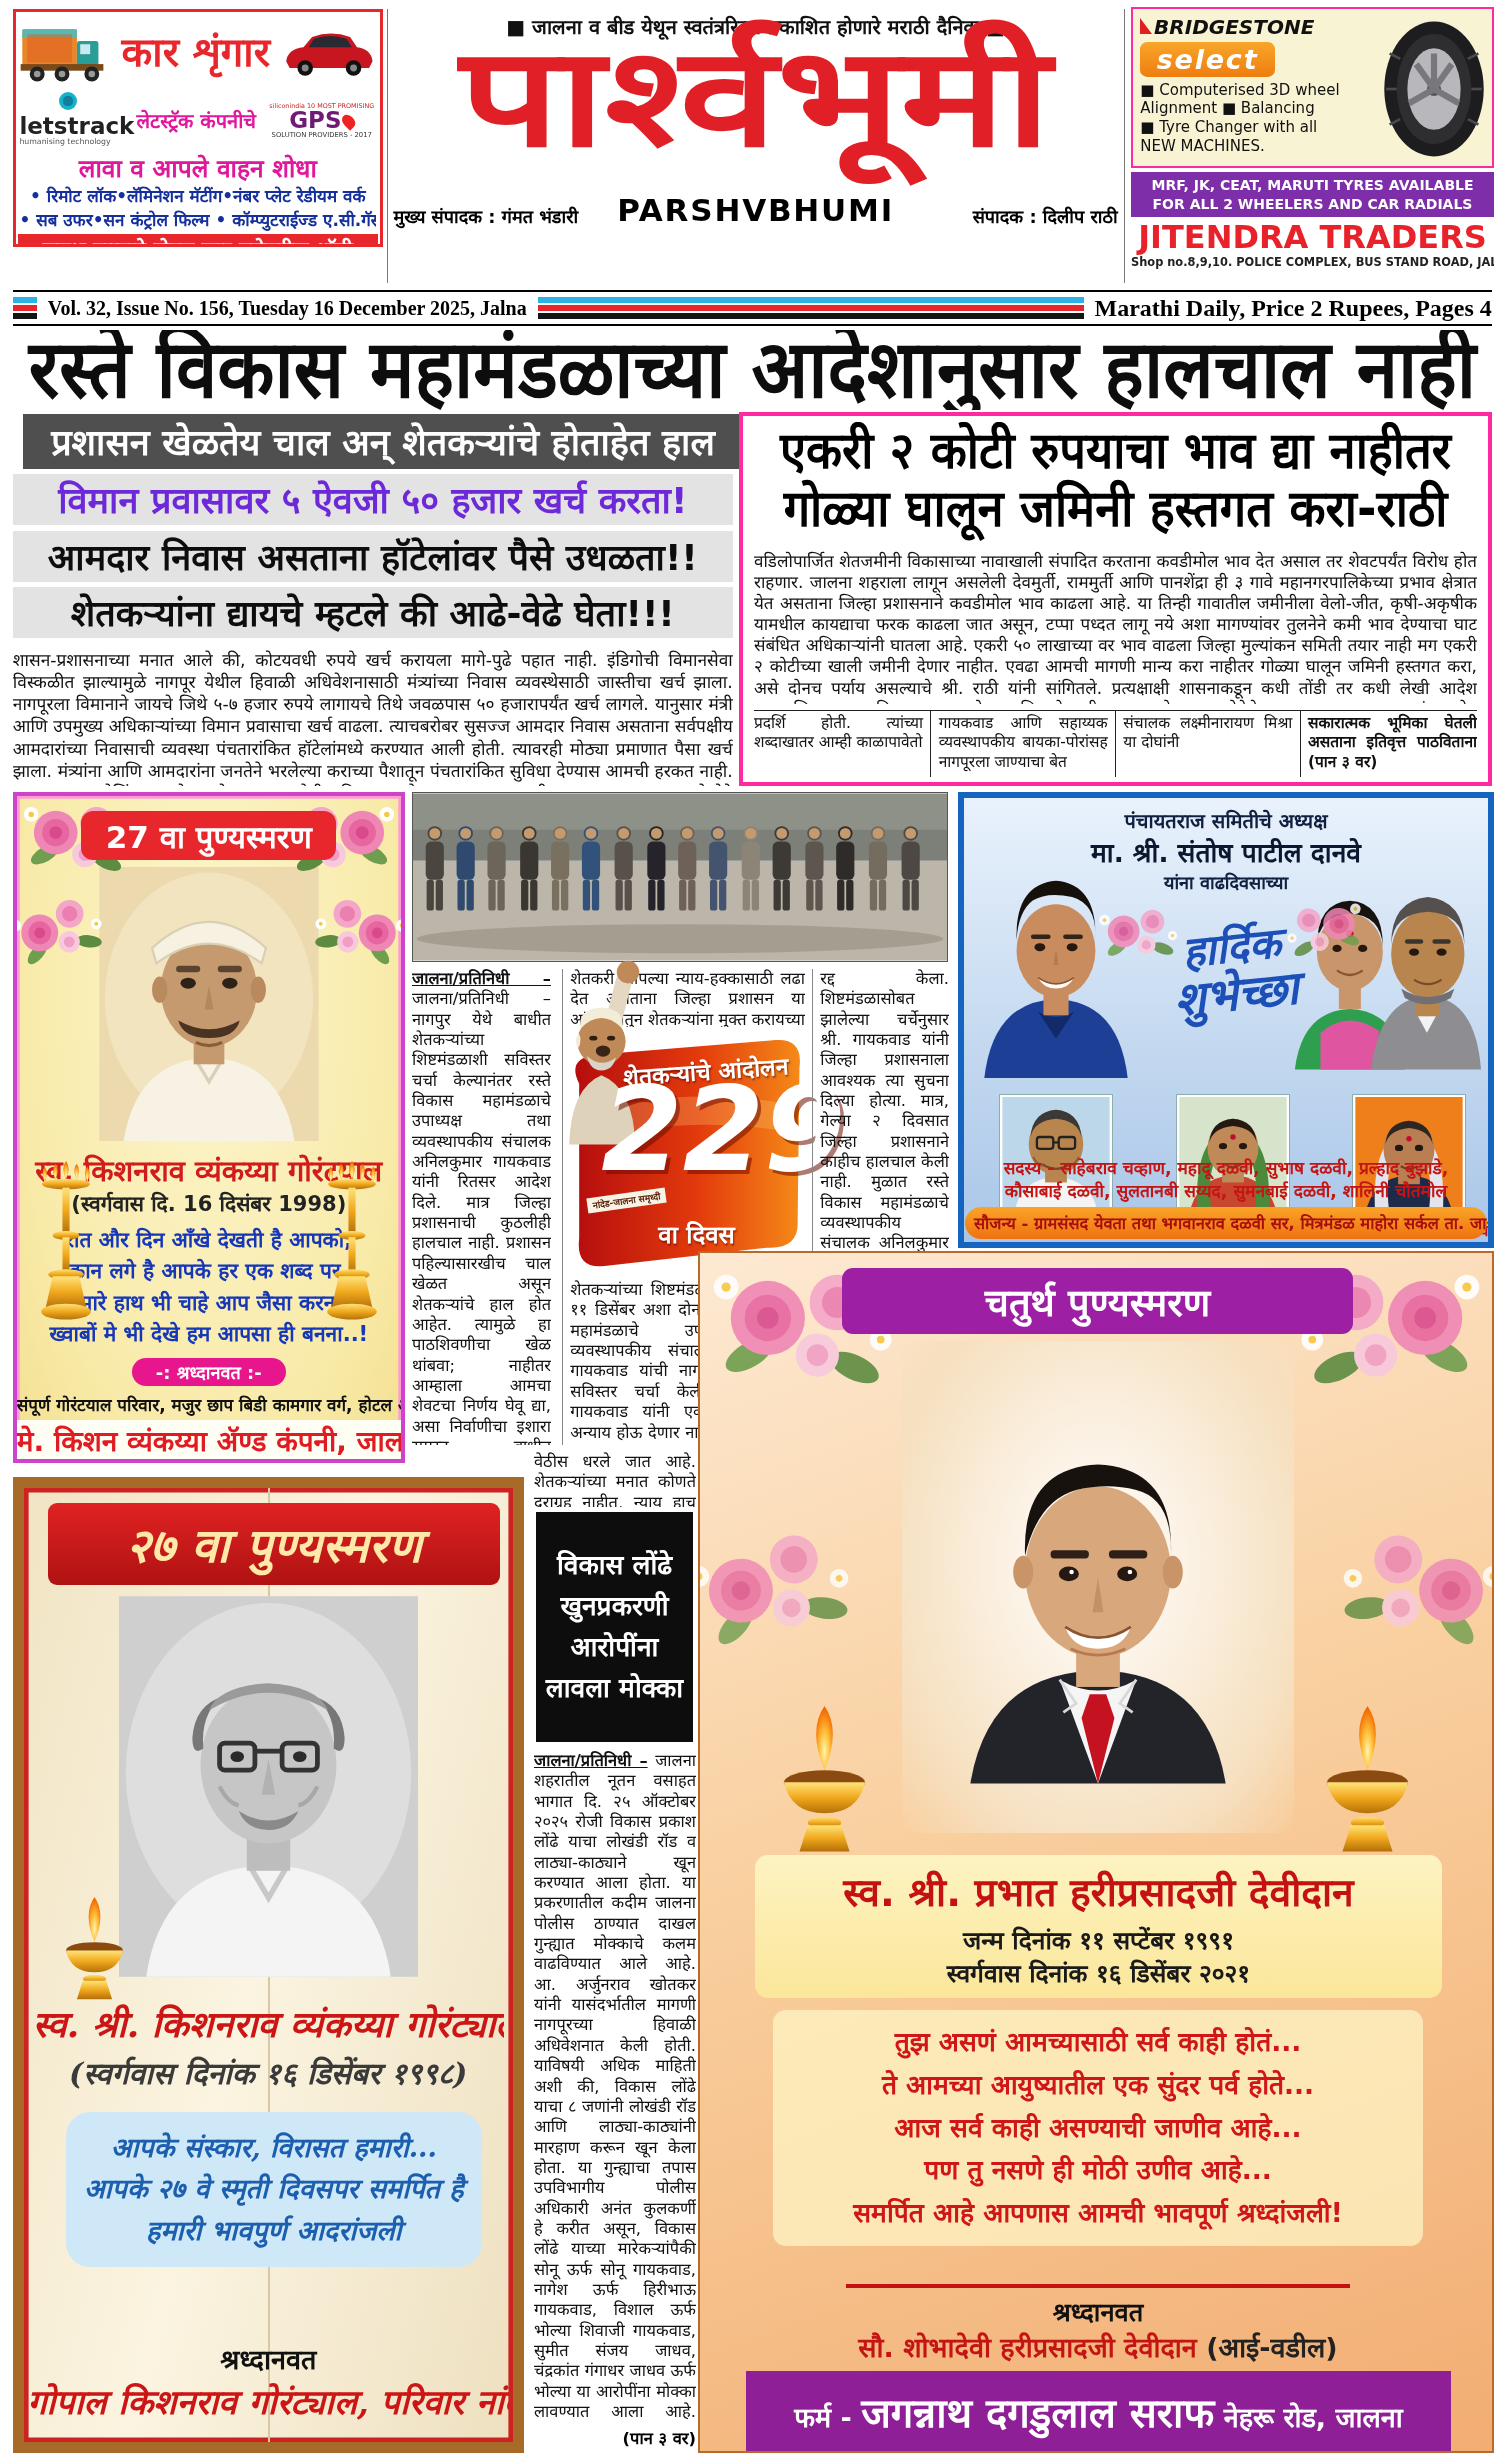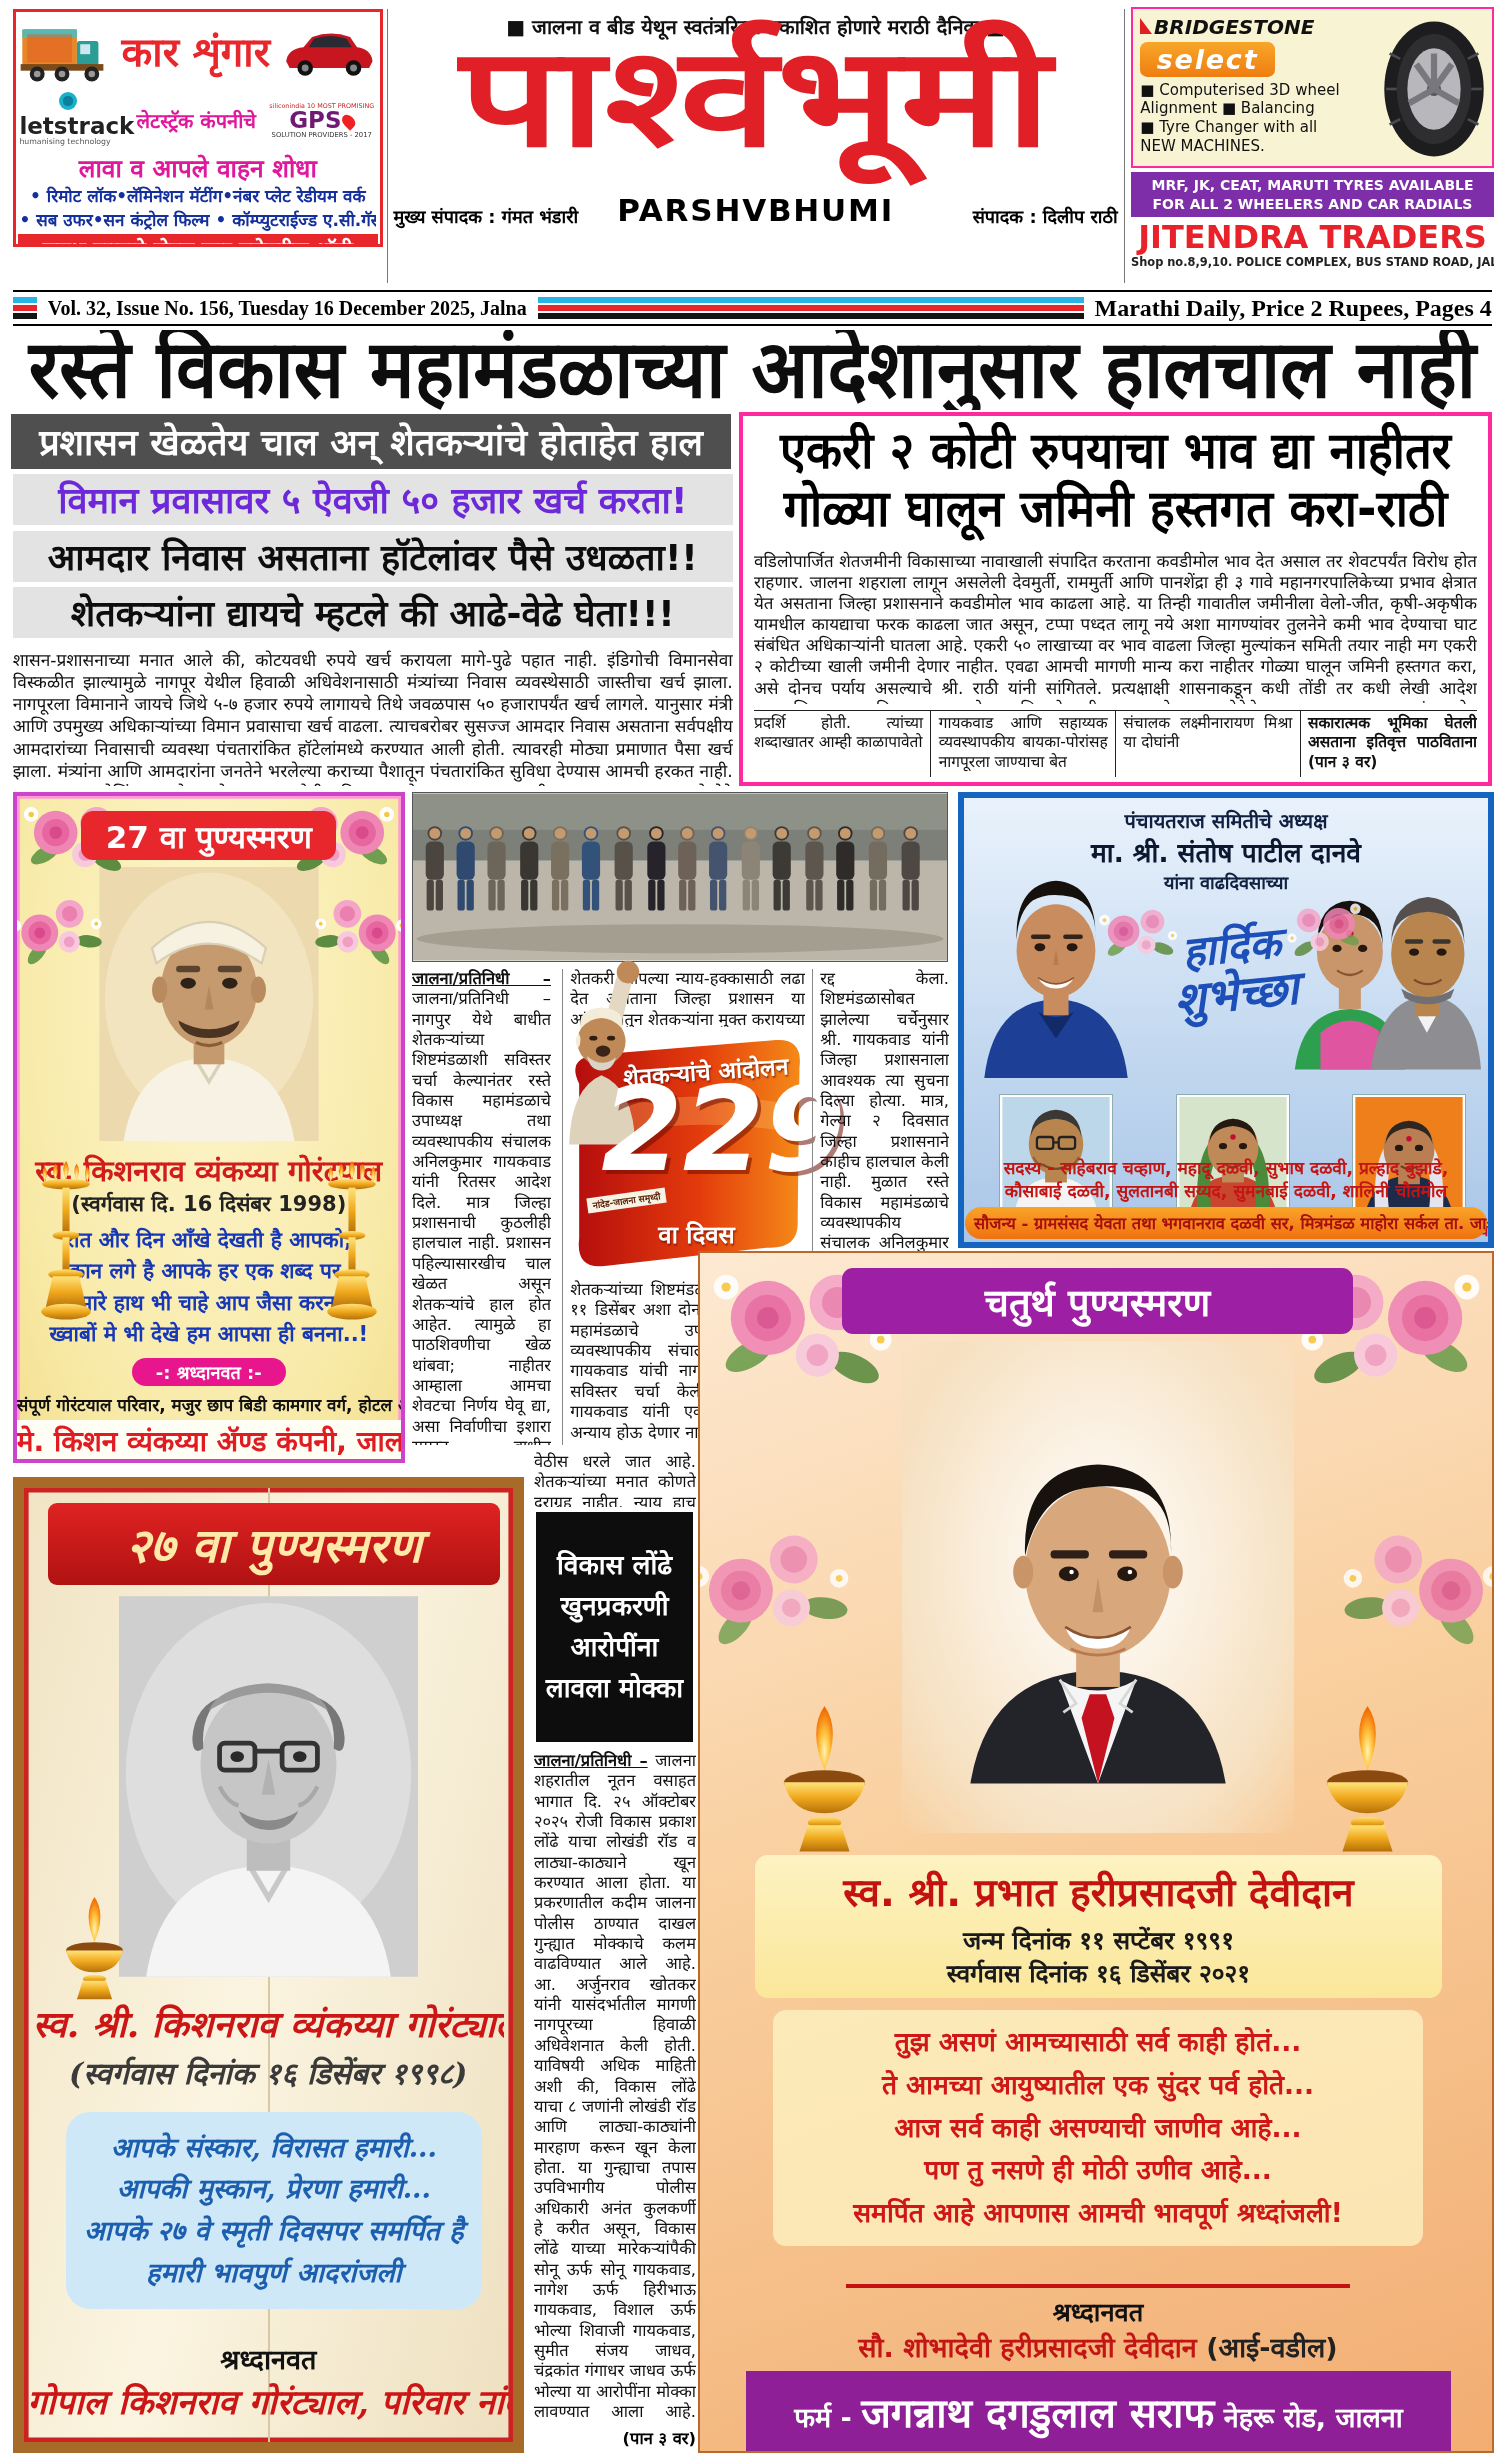--- a/index.html
+++ b/index.html
@@ -209,21 +209,21 @@
         <div class="s rd"></div>
         <div class="s bk"></div>
       </div>
     <div class="b nw" style="font-family:'Liberation Serif',serif;font-size:24px;flex:none;">Marathi Daily, Price 2 Rupees, Pages 4</div>
   </div>
 
   <div class="abs clip c" style="left:12.8px;top:330px;width:1479px;height:80px;">
     <span class="xb nw" style="display:inline-block;font-size:73px;line-height:77px;color:#0d0d0d;transform:scale(1.02,1.1);transform-origin:center;">रस्ते विकास महामंडळाच्या आदेशानुसार हालचाल नाही</span>
   </div>
 
-  <div class="abs c clip" style="left:11px;top:414px;width:720px;height:55px;background:#4f4f4f;display:flex;align-items:center;justify-content:center;">
+  <div class="abs c clip" style="left:23px;top:414px;width:720px;height:55px;background:#4f4f4f;display:flex;align-items:center;justify-content:center;">
     <span class="xb nw" style="color:#fff;font-size:36px;">प्रशासन खेळतेय चाल अन् शेतकऱ्यांचे होताहेत हाल</span>
   </div>
   <div class="abs c clip" style="left:12.8px;top:474px;width:720px;height:51px;background:#e3e3e3;display:flex;align-items:center;justify-content:center;">
     <span class="xb nw" style="color:#6d28d9;font-size:36px;text-align:right;">विमान प्रवासावर ५ ऐवजी ५० हजार खर्च करता!</span>
   </div>
   <div class="abs c clip" style="left:12.8px;top:531px;width:720px;height:51px;background:#e3e3e3;display:flex;align-items:center;justify-content:center;">
     <span class="xb nw" style="color:#0d0d0d;font-size:36px;">आमदार निवास असताना हॉटेलांवर पैसे उधळता!!</span>
   </div>
   <div class="abs c clip" style="left:12.8px;top:587px;width:720px;height:51px;background:#e3e3e3;display:flex;align-items:center;justify-content:center;">
     <span class="xb nw" style="color:#0d0d0d;font-size:36px;">शेतकऱ्यांना द्यायचे म्हटले की आढे-वेढे घेता!!!</span>
@@ -596,21 +596,20 @@
       <path d="M88 158 q22 14 44 0 q-6 14 -22 14 q-16 0 -22 -14Z" fill="#8a8a8a"></path>
       <path d="M74 140 q6 12 14 14 M146 140 q-6 12 -14 14" stroke="#a8a8a8" stroke-width="3" fill="none"></path>
     </svg>
     <svg class="abs" viewBox="0 0 130 150" style="left:16.4px;top:392px;width:109px;height:126px;">
         <use href="#diya"></use>
       </svg>
     <div class="abs c ser it xb nw clip" style="left:9px;top:511px;width:471px;color:#cc1616;font-size:36px;">स्व. श्री. किशनराव व्यंकय्या गोरंट्याल</div>
     <div class="abs c ser it xb nw clip" style="left:9px;top:564px;width:471px;color:#3a3a3a;font-size:30px;">(स्वर्गवास दिनांक १६ डिसेंबर १९९८)</div>
     <div class="abs c ser it b" style="left:42px;top:624px;width:405px;background:#cfe8f8;border-radius:24px;color:#1b5fae;font-size:27px;line-height:1.55;padding:14.6px 5.5px;">
       <div>आपके संस्कार, विरासत हमारी...</div>
-      <div>आपकी मुस्कान, प्रेरणा हमारी...</div>
       <div>आपके २७ वे स्मृती दिवसपर समर्पित है</div>
       <div>हमारी भावपुर्ण आदरांजली</div>
     </div>
     <div class="abs c ser b" style="left:0;top:852px;width:489px;color:#111;font-size:27px;">श्रध्दानवत</div>
     <div class="abs c ser it xb nw clip" style="left:3.6px;top:890px;width:482px;color:#cc1616;font-size:34px;">गोपाल किशनराव गोरंट्याल, परिवार नांदेड</div>
   </div>
 
 </div>
 
 

